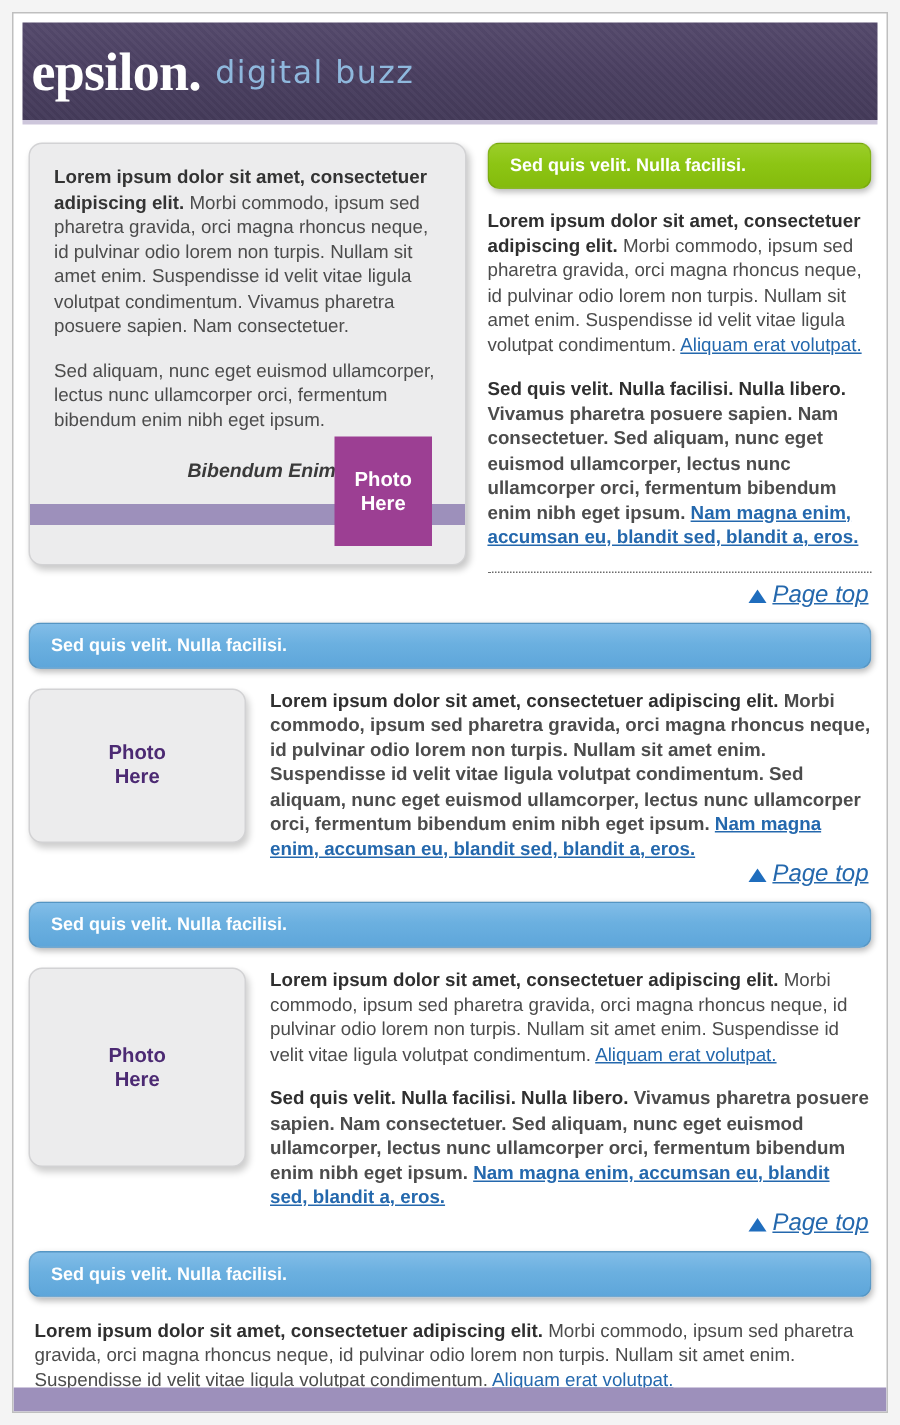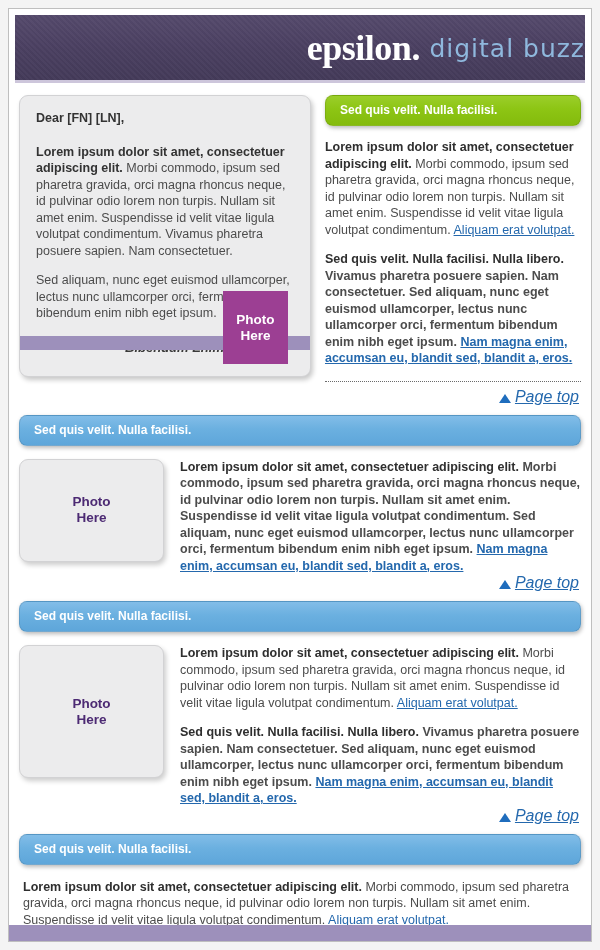--- a/index.html
+++ b/index.html
@@ -31,41 +31,40 @@
   .masthead {
     position: relative;
     height: 68px;
     margin: 6px 6px 0 6px;
     background:
       repeating-linear-gradient(45deg, rgba(255,255,255,.022) 0 2px, rgba(0,0,0,.022) 2px 4px),
       linear-gradient(180deg, #554a6c 0%, #4a3f60 55%, #443a59 100%);
     border-bottom: 3px solid #cdc6db;
     display: flex;
     align-items: center;
-    padding-left: 30px;
-    justify-content: flex-end;
+    padding-left: 6px;
   }
   .logo-main {
     font-family: "Liberation Serif", serif;
     font-weight: bold;
     font-size: 36px;
     color: #ffffff;
     letter-spacing: -0.5px;
     line-height: 1;
   }
   .logo-dot {
     font-family: "Liberation Serif", serif;
     font-weight: bold;
     font-size: 36px;
     color: #ffffff;
     line-height: 1;
   }
   .logo-sub {
     font-family: "DejaVu Sans", sans-serif;
-    font-size: 25px;
+    font-size: 21px;
     color: #8fb8dd;
     margin-left: 9px;
     letter-spacing: 1px;
     line-height: 1;
     position: relative;
     top: 1px;
   }
 
   
   .content { padding: 0 10px; }
@@ -252,21 +251,20 @@
       <span class="logo-main">epsilon</span>
       <span class="logo-dot">.</span>
       <span class="logo-sub">digital buzz</span>
     </div>
 
     <div class="content">
 
       <div class="toprow">
 
         <div class="letter-card">
-          <p class="salutation">Dear [FN] [LN],</p>
           <p><b>Lorem ipsum dolor sit amet, consectetuer adipiscing elit.</b><span> Morbi commodo, ipsum sed pharetra gravida, orci magna rhoncus neque, id pulvinar odio lorem non turpis. Nullam sit amet enim. Suspendisse id velit vitae ligula volutpat condimentum. Vivamus pharetra posuere sapien. Nam consectetuer.</span></p>
           <p>Sed aliquam, nunc eget euismod ullamcorper, lectus nunc ullamcorper orci, fermentum bibendum enim nibh eget ipsum.</p>
           <div class="signature">Bibendum Enim</div>
           <div class="lav-bar"></div>
           <div class="photo-chip">
             <span>Photo</span>
             <span>Here</span>
           </div>
         </div>
 

